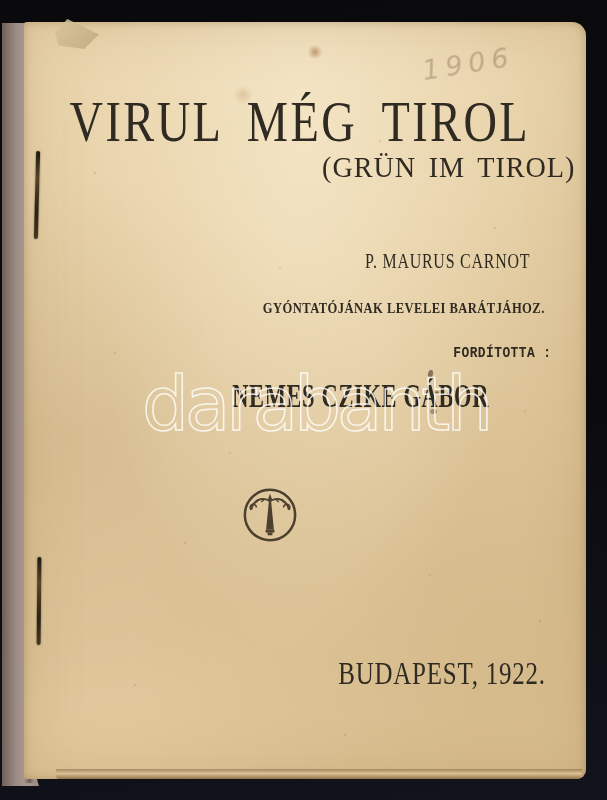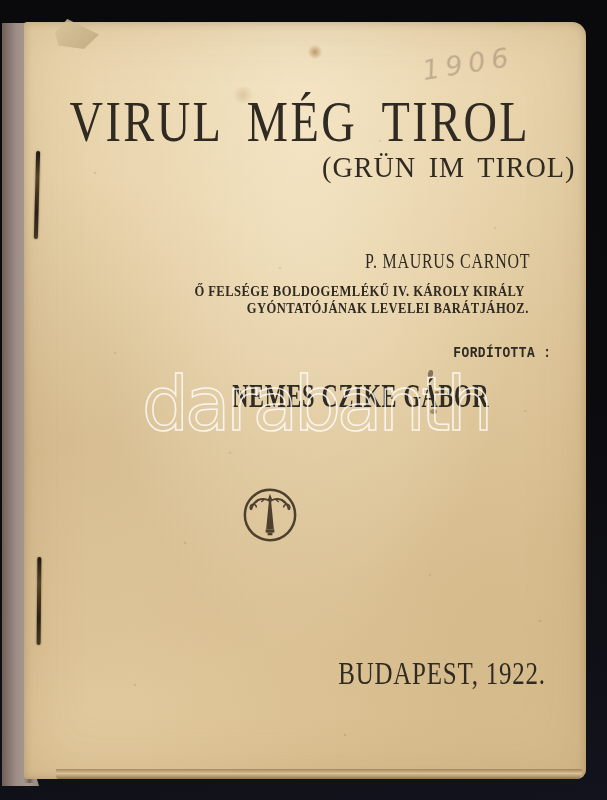--- a/index.html
+++ b/index.html
@@ -41,21 +41,21 @@
         font-family:"Liberation Serif",serif;color:#2f2a22;}
   .line{position:absolute;left:0;width:100%;text-align:right;line-height:1;white-space:nowrap;}
   .line > span{display:inline-block;transform-origin:50% 50%;}
   .l-title{top:71px;font-size:58px;}
   .l-title > span{transform:translateX(-12px) scaleX(.80);letter-spacing:3px;word-spacing:14px;}
   .l-subtitle{top:130px;font-size:30px;}
   .l-subtitle > span{transform:translateX(-3px) scaleX(.94);letter-spacing:1px;word-spacing:5px;}
   .l-author{top:229px;font-size:21px;}
   .l-author > span{transform:translateX(-30px) scaleX(.76);letter-spacing:1px;}
   .l-ded{font-size:15px;font-weight:bold;}
-  .l-ded1{top:262px;} .l-ded2{top:279px;}
+  .l-ded1{top:262px;} .l-ded2{top:279px;padding-left:16px;}
   .l-ded > span{transform:translateX(-30px) scaleX(.84);letter-spacing:.5px;}
   .l-ford{top:324px;font-size:14px;font-weight:bold;font-family:Liberation Mono, monospace;}
   .l-ford > span{transform:translateX(-30px) scaleX(.92);letter-spacing:.5px;}
   .l-nemes{top:357px;font-size:34px;font-weight:bold;}
   .l-nemes > span{transform:translateX(-31px) scaleX(.66);letter-spacing:1px;}
   .l-imprint{top:635px;font-size:32px;padding-left:24px;}
   .l-imprint > span{transform:translateX(-35px) scaleX(.78);letter-spacing:1px;}
 
   .emblem{position:absolute;left:217px;top:464px;width:58px;height:58px;opacity:.88;}
 
@@ -108,23 +108,20 @@
     </div>
 
     <div class="line l-subtitle">
       <span>(GRÜN IM TIROL)</span>
     </div>
 
     <div class="line l-author">
       <span>P. MAURUS CARNOT</span>
     </div>
 
-    <div class="line l-ded l-ded1">
-      <span>Ő FELSÉGE BOLDOGEMLÉKŰ IV. KÁROLY KIRÁLY</span>
-    </div>
 
     <div class="line l-ded l-ded2">
       <span>GYÓNTATÓJÁNAK LEVELEI BARÁTJÁHOZ.</span>
     </div>
 
     <div class="line l-ford">
       <span>FORDÍTOTTA :</span>
     </div>
 
     <div class="line l-nemes">

